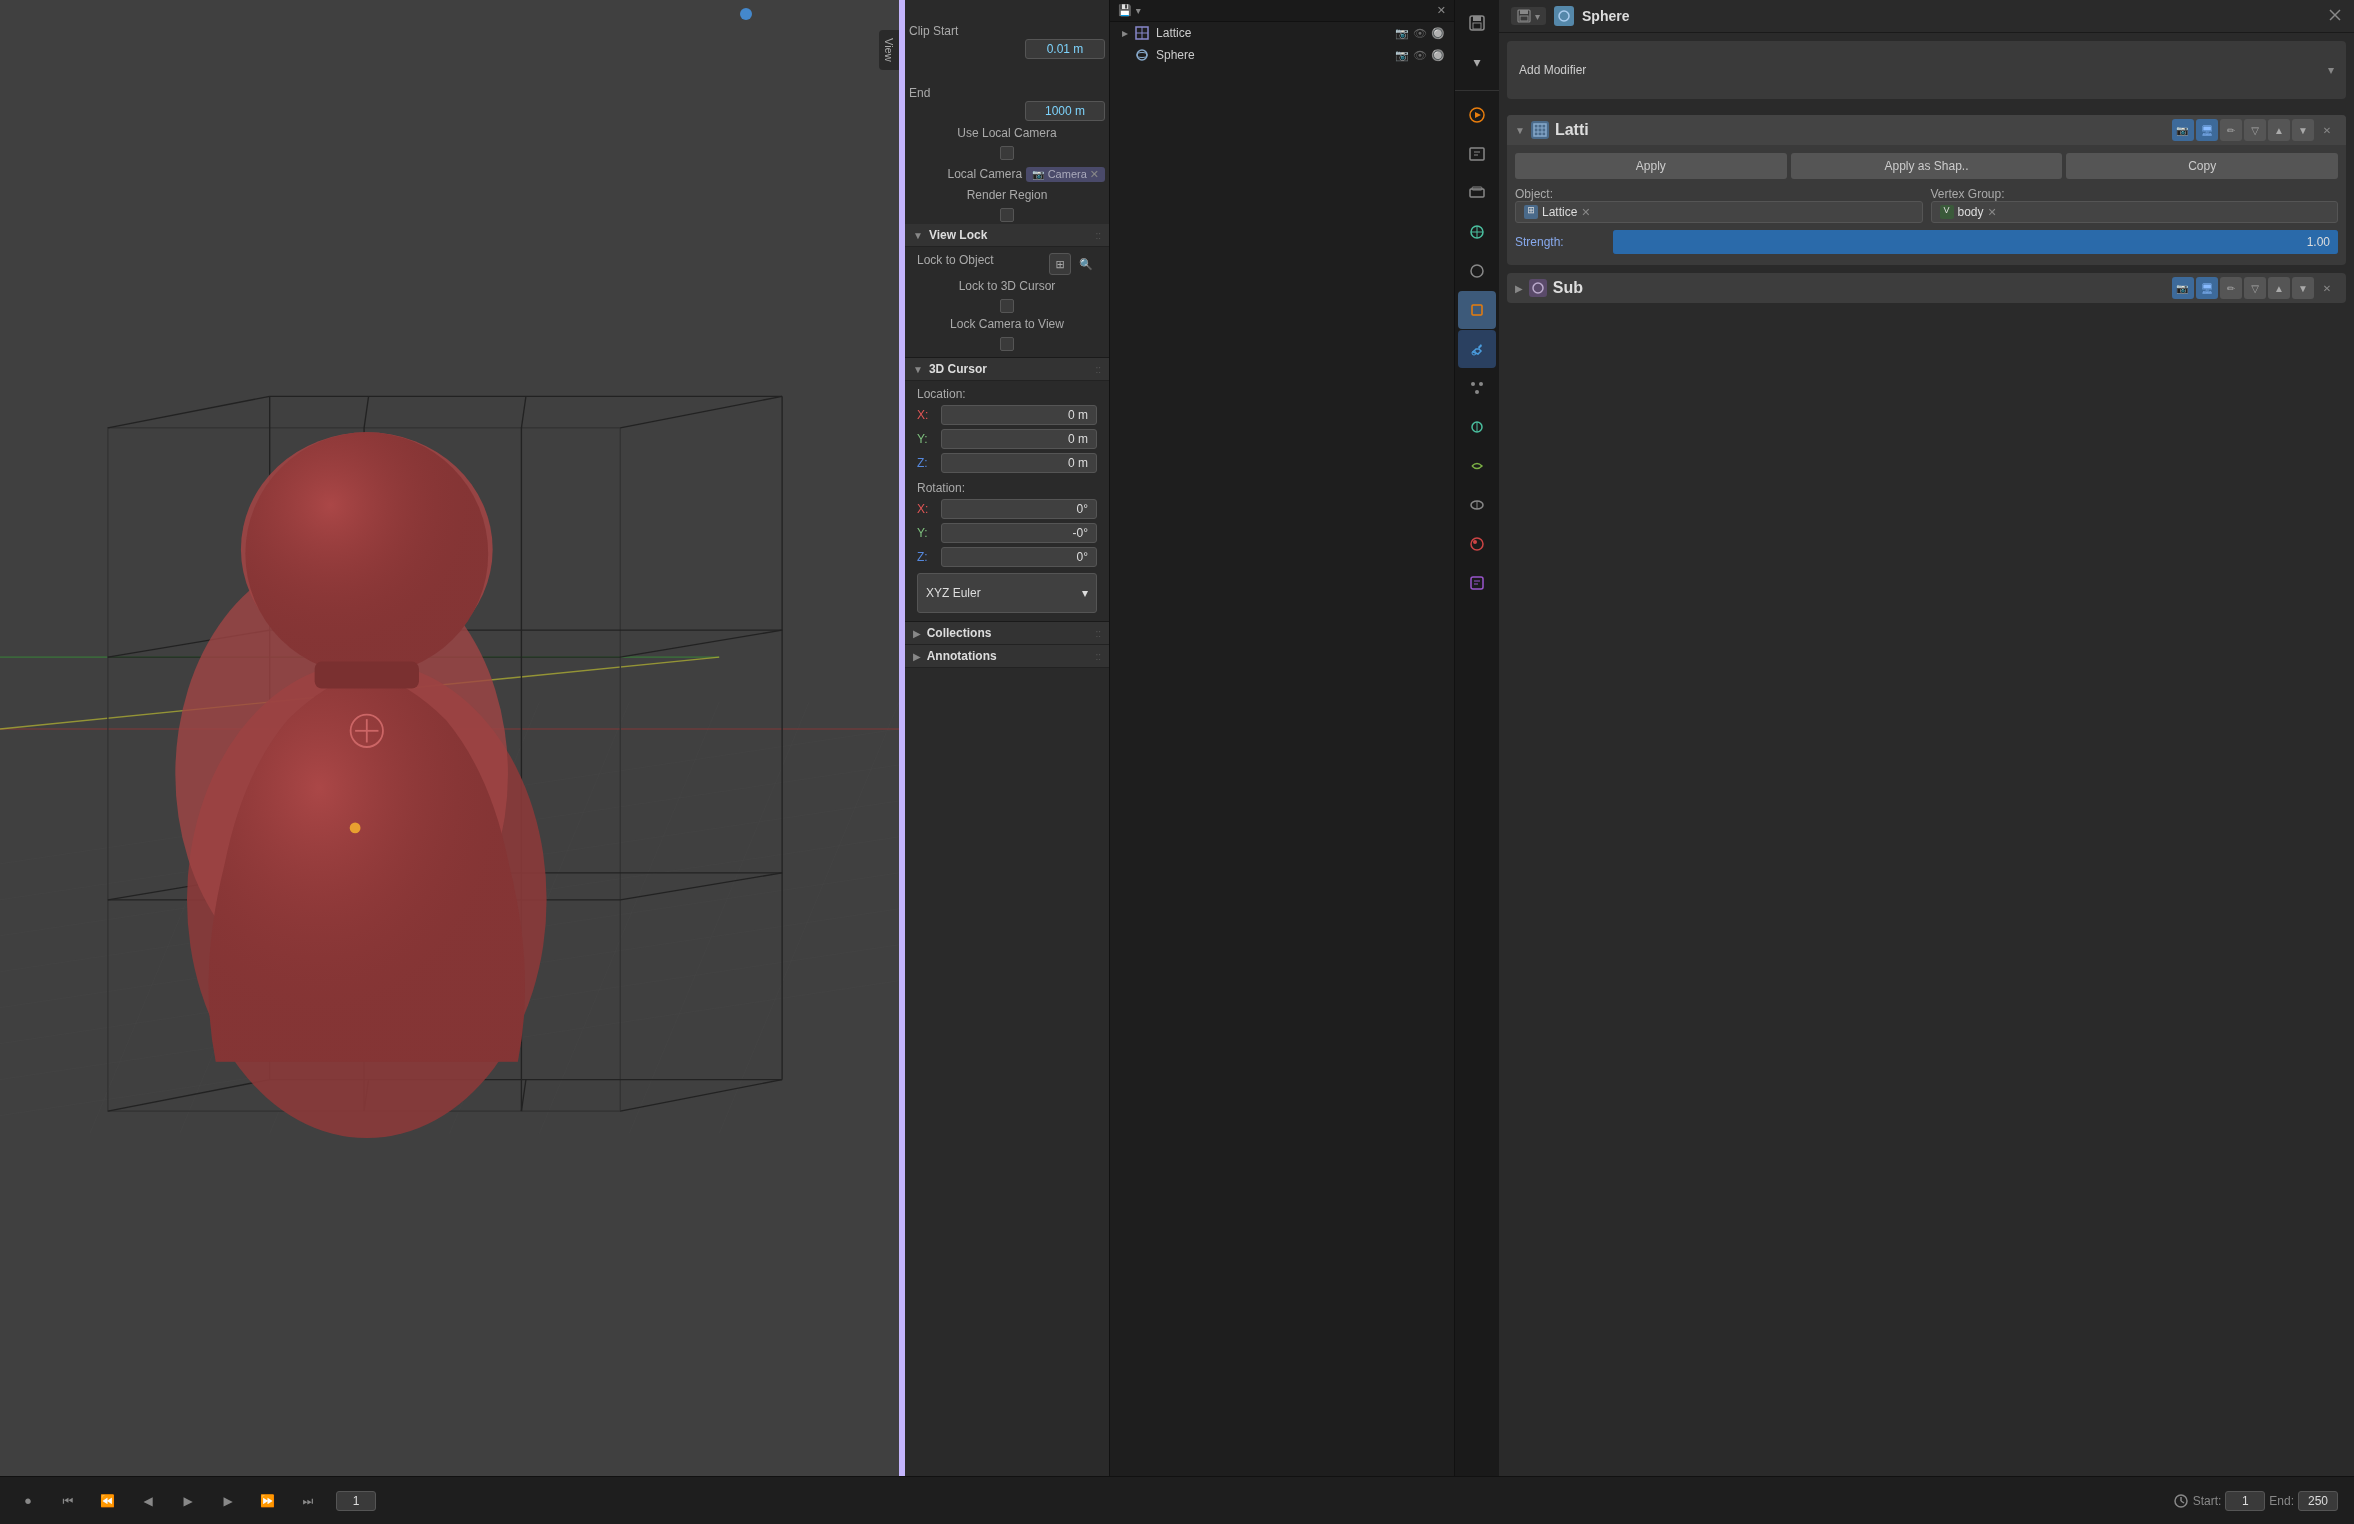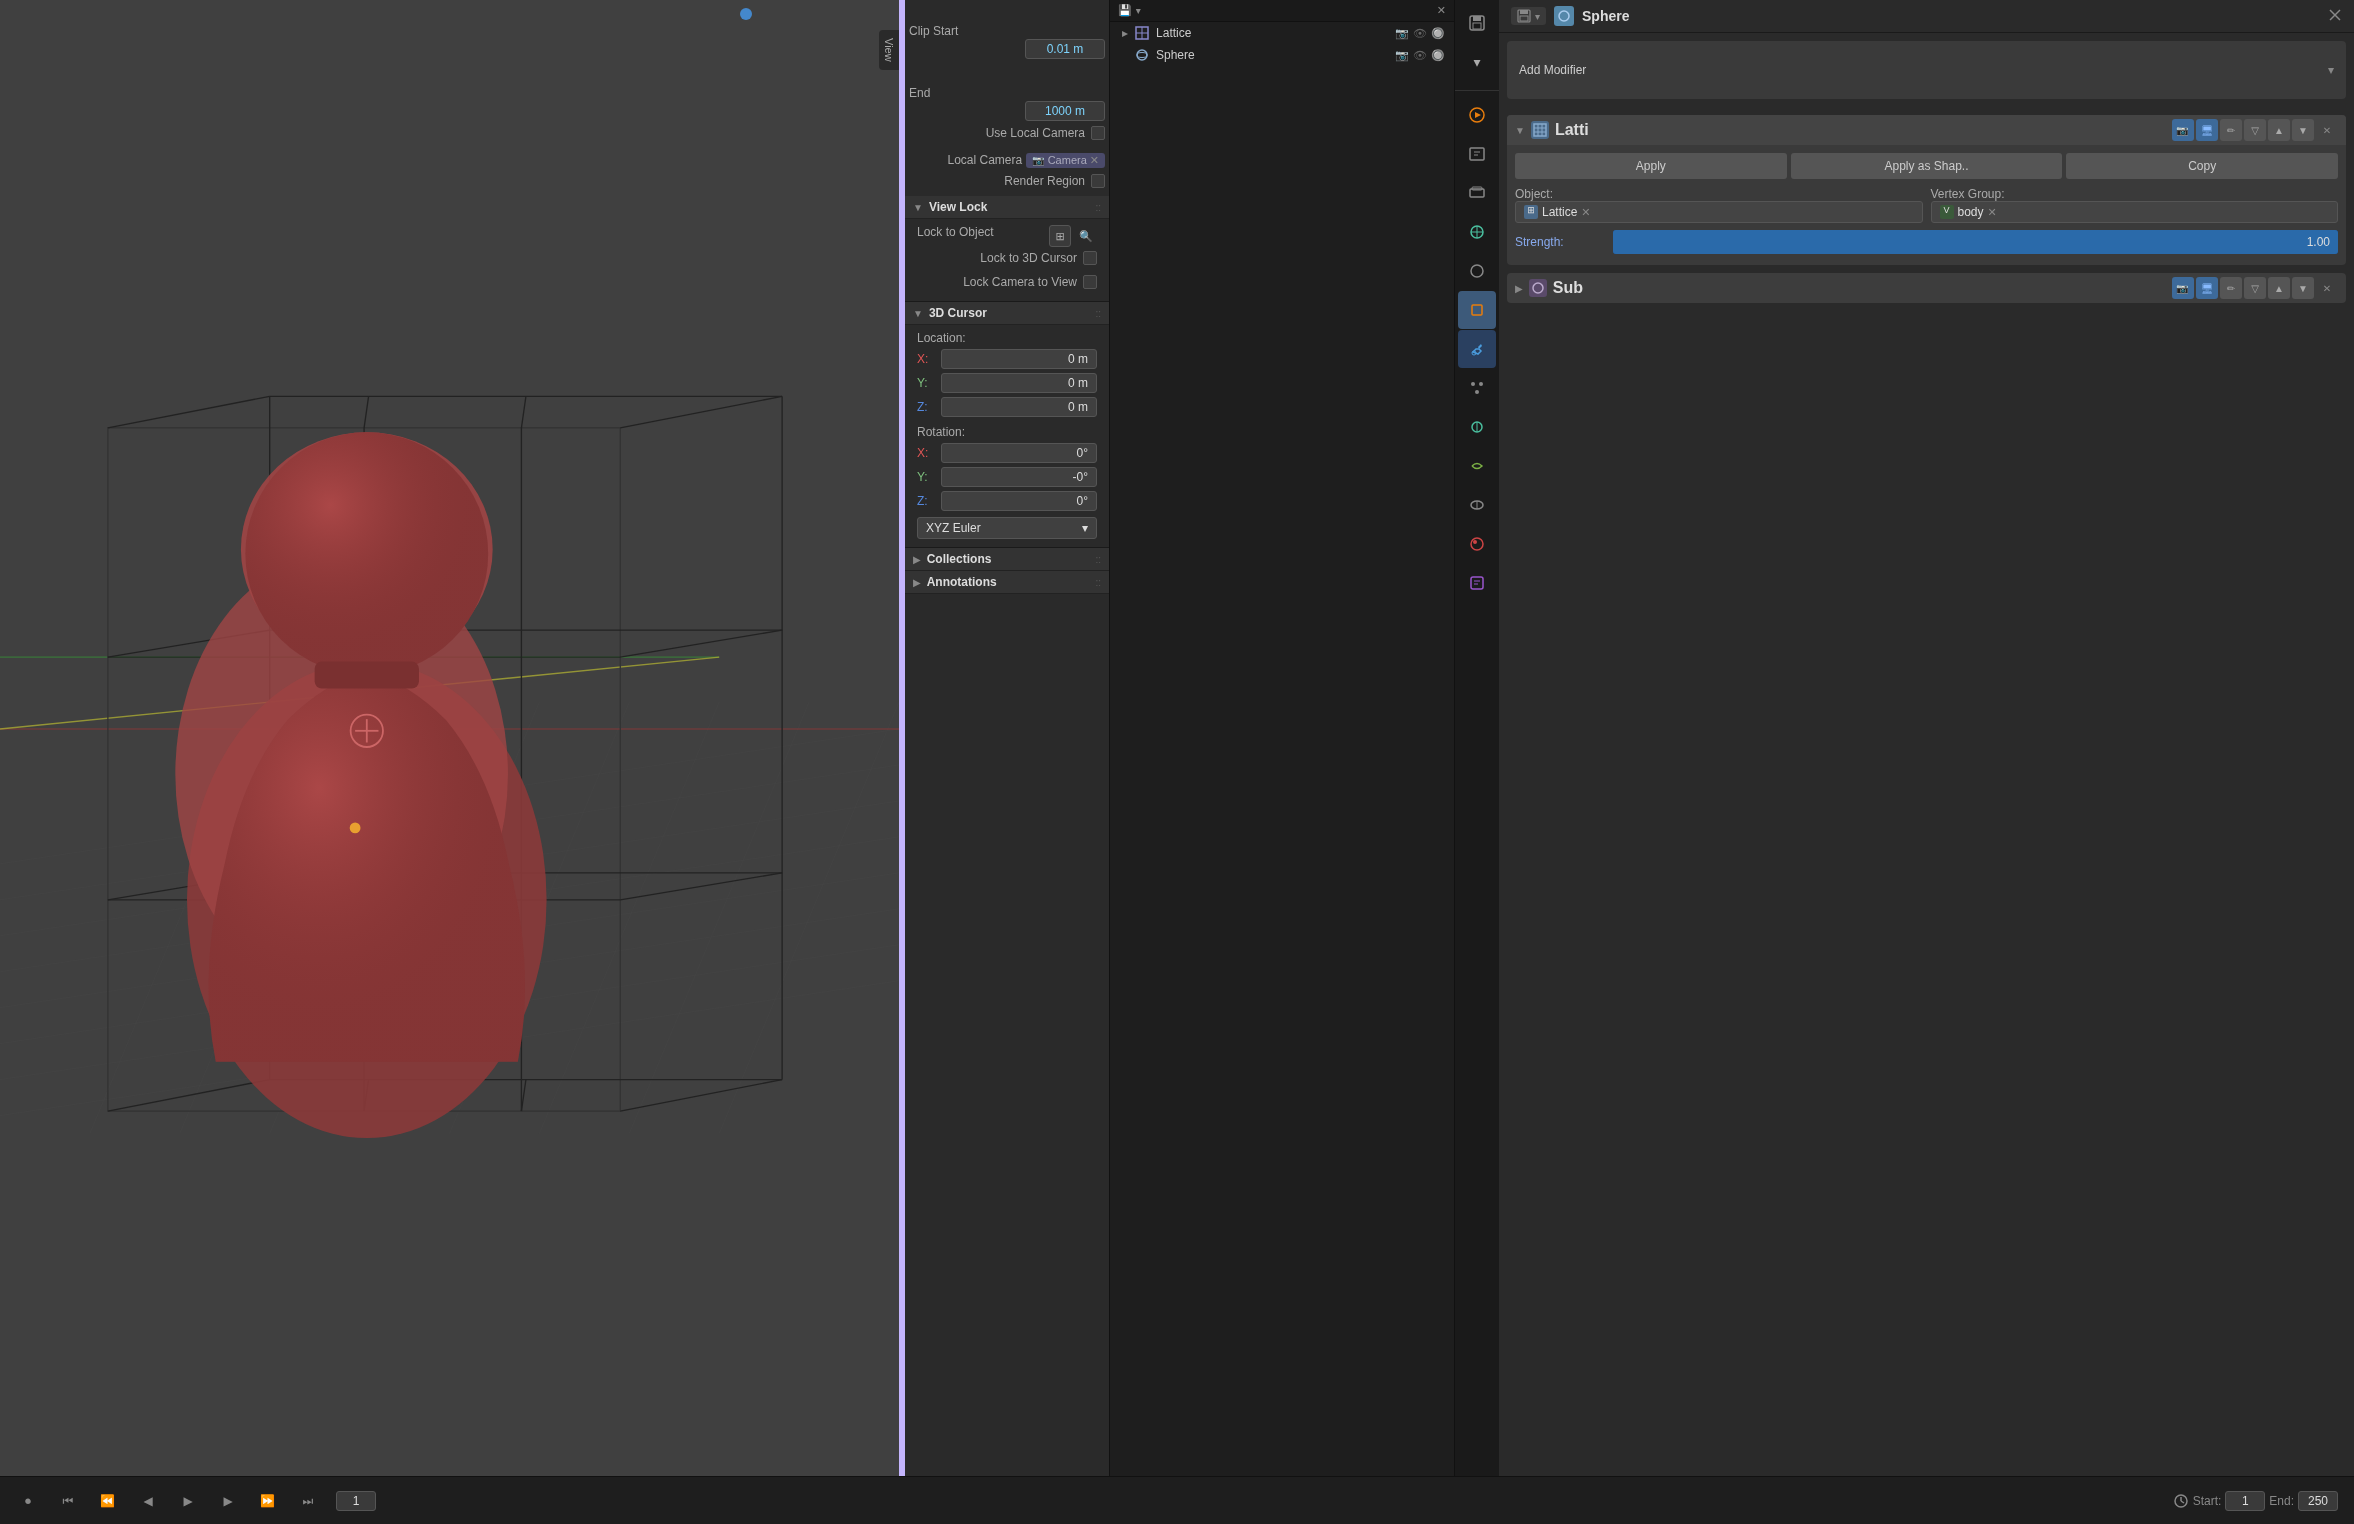--- a/index.html
+++ b/index.html
@@ -41,25 +41,26 @@
       color: #7dd3fc;
       font-size: 12px;
       padding: 2px 8px;
       min-width: 80px;
       text-align: center;
       margin-top: 36px;
     }
 
     .checkbox-row {
       display: flex;
-      align-items: flex-start;
+      align-items: center;
       justify-content: flex-end;
       padding: 2px 4px;
       gap: 6px;
       min-height: 24px;
+      flex-direction: column;
     }
 
     .checkbox-label {
       color: #aaa;
       font-size: 12px;
     }
 
     .fake-checkbox {
       width: 14px;
       height: 14px;
@@ -498,21 +499,21 @@
       color: #888;
     }
 
     
     .scope-dropdown {
       background: #404040;
       border: 1px solid #555;
       border-radius: 3px;
       color: #ddd;
       font-size: 12px;
-      padding: 3px 8px;
+      padding: 12px 8px;
       display: flex;
       align-items: center;
       justify-content: space-between;
       cursor: pointer;
       min-width: 120px;
       gap: 6px;
     }
 
     .left-viewport {
       flex: 1;

